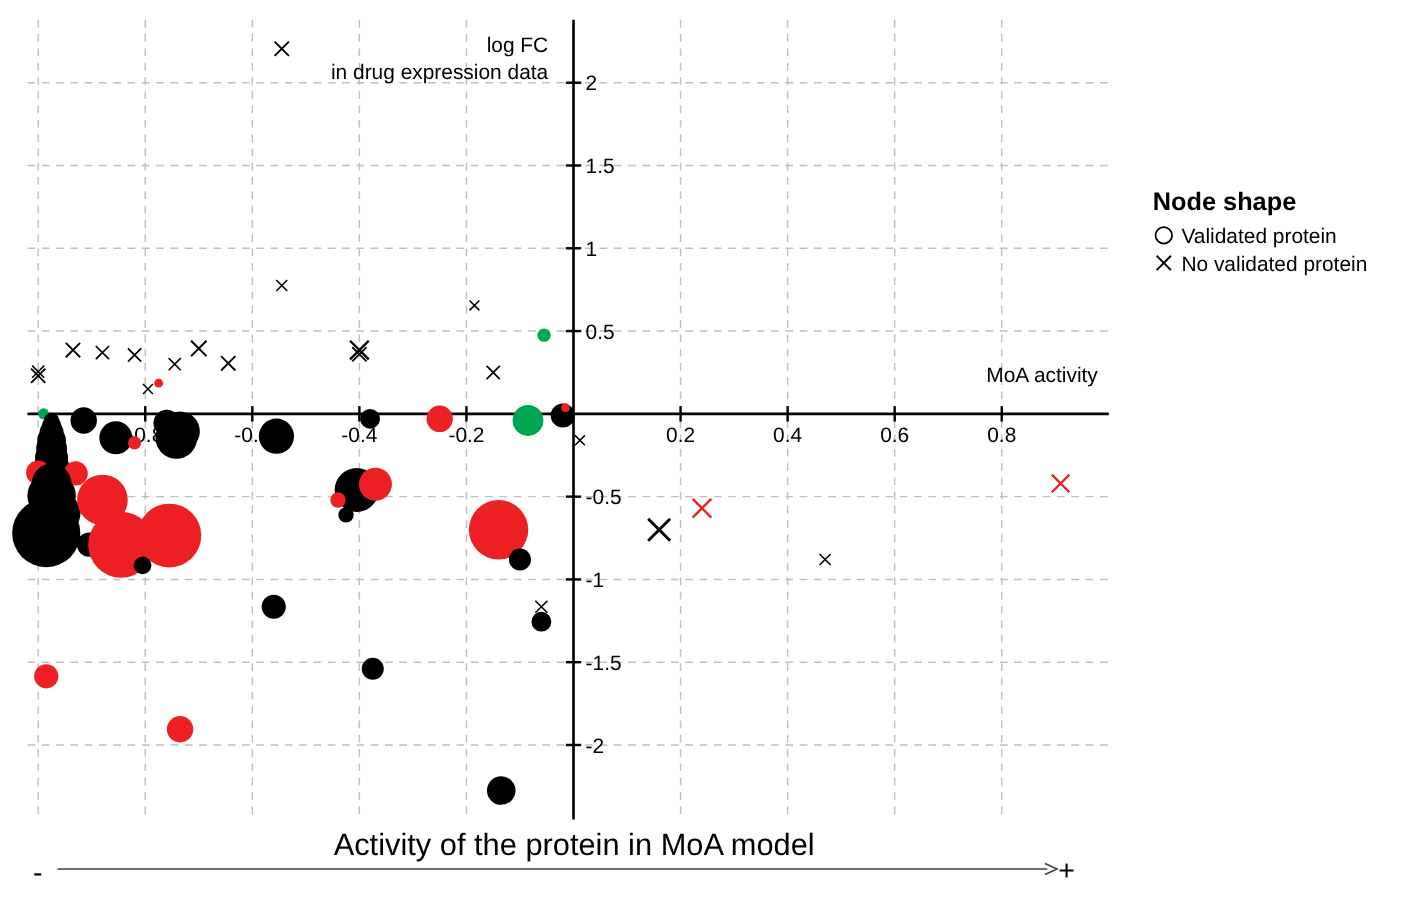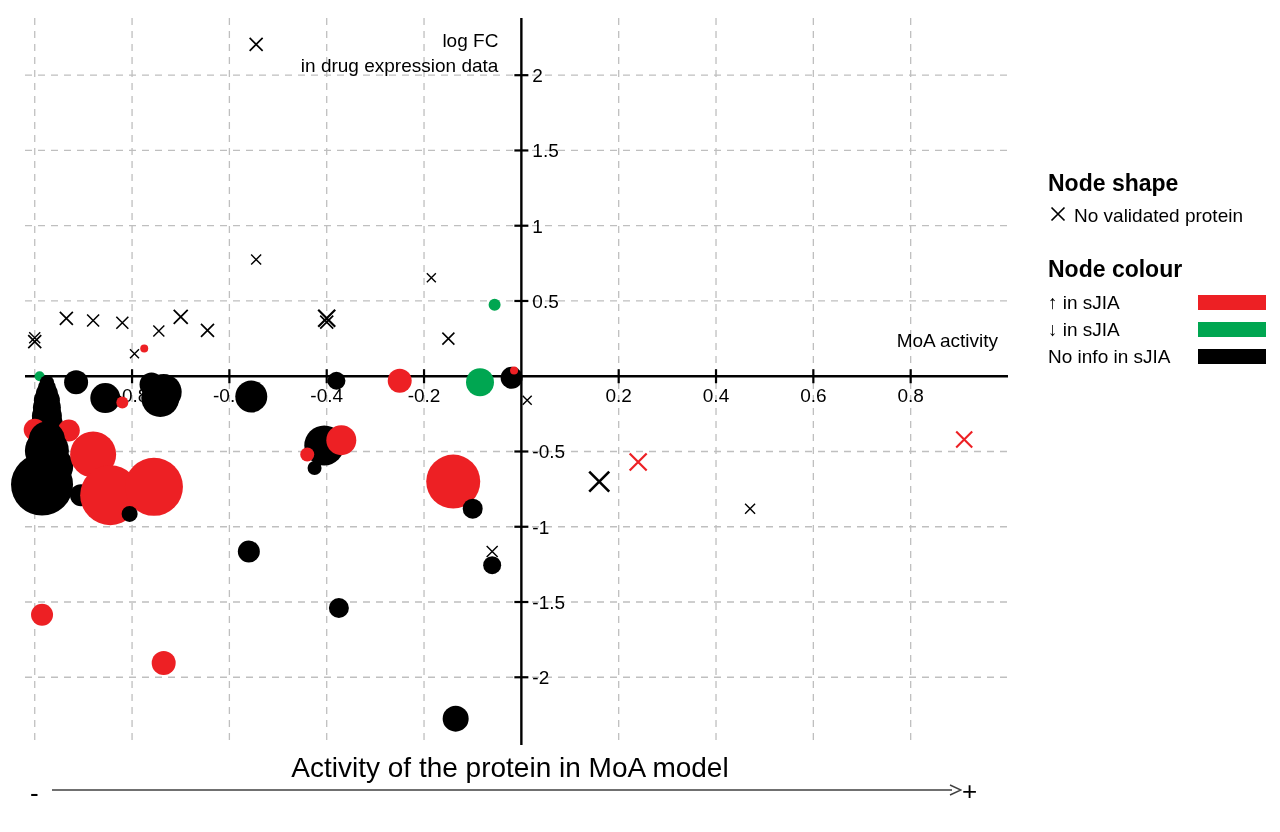--- a/index.html
+++ b/index.html
@@ -138,21 +138,21 @@
   
   #bottom-caption {
     position: absolute;
     left: 0px;
     top: 752px;
     width: 1020px;
     height: 70px;
   }
   #bottom-title {
     position: absolute;
-    left: 0; top: 0;
+    left: 12px; top: 0;
     width: 1020px;
     text-align: center;
     font-size: 28px;
     white-space: nowrap;
   }
   #bottom-minus {
     position: absolute;
     left: 30px; top: 28px;
     font-size: 26px;
     line-height: 1;
@@ -351,42 +351,35 @@
       </svg>
   </div>
 
   <div id="legend">
 
     <div id="node-shape-block">
       <div class="legend-heading">Node shape</div>
       <div class="legend-row">
         <span class="legend-glyph">
           <svg width="20" height="20" viewBox="0 0 20 20">
+            <circle cx="10" cy="10" r="7.5" fill="none" stroke="#000" stroke-width="1.6"></circle>
+          </svg>
+        </span>
+        <span class="legend-text">Validated protein</span>
+      </div>
+      <div class="legend-row">
+        <span class="legend-glyph">
+          <svg width="20" height="20" viewBox="0 0 20 20">
             <path d="M3.5 3.5 L16.5 16.5 M16.5 3.5 L3.5 16.5" stroke="#000" stroke-width="1.7" fill="none"></path>
           </svg>
         </span>
         <span class="legend-text">No validated protein</span>
       </div>
     </div>
 
-    <div id="node-colour-block">
-      <div class="legend-heading">Node colour</div>
-      <div class="colour-row">
-        <span class="colour-label">↑ in sJIA</span>
-        <span class="swatch" style="background: rgb(237, 32, 36);"></span>
-      </div>
-      <div class="colour-row">
-        <span class="colour-label">↓ in sJIA</span>
-        <span class="swatch" style="background: rgb(0, 166, 81);"></span>
-      </div>
-      <div class="colour-row">
-        <span class="colour-label">No info in sJIA</span>
-        <span class="swatch" style="background: rgb(0, 0, 0);"></span>
-      </div>
-    </div>
 
 
   </div>
 
   <div id="bottom-caption">
     <div id="bottom-title">Activity of the protein in MoA model</div>
     <div id="bottom-minus">-</div>
     <svg id="bottom-arrow" viewBox="0 0 910 16" preserveAspectRatio="none">
       <path d="M0 8 L900 8" stroke="#404040" stroke-width="1.4" fill="none" vector-effect="non-scaling-stroke"></path>
       <path d="M898 3 L909 8 L898 13" stroke="#404040" stroke-width="1.4" fill="none" vector-effect="non-scaling-stroke"></path>

